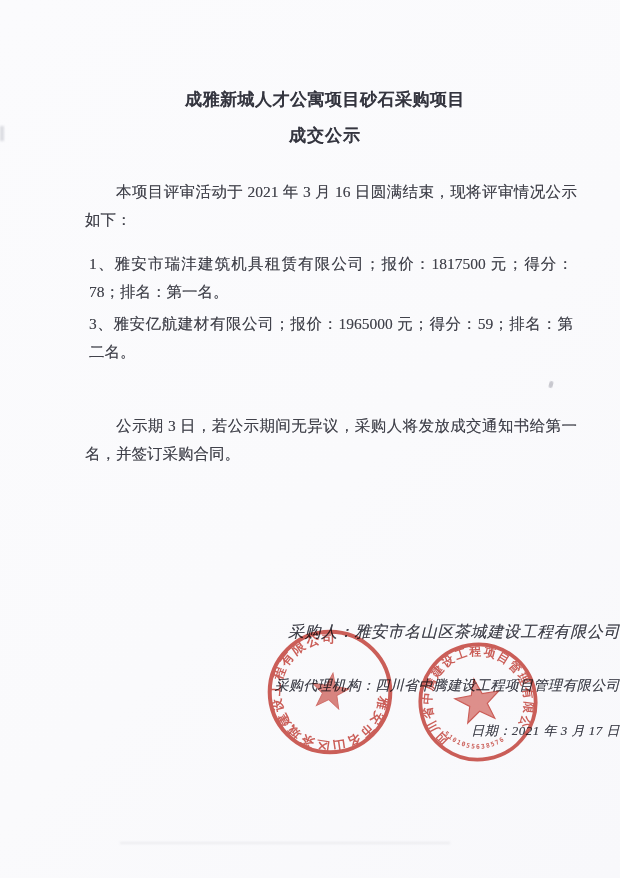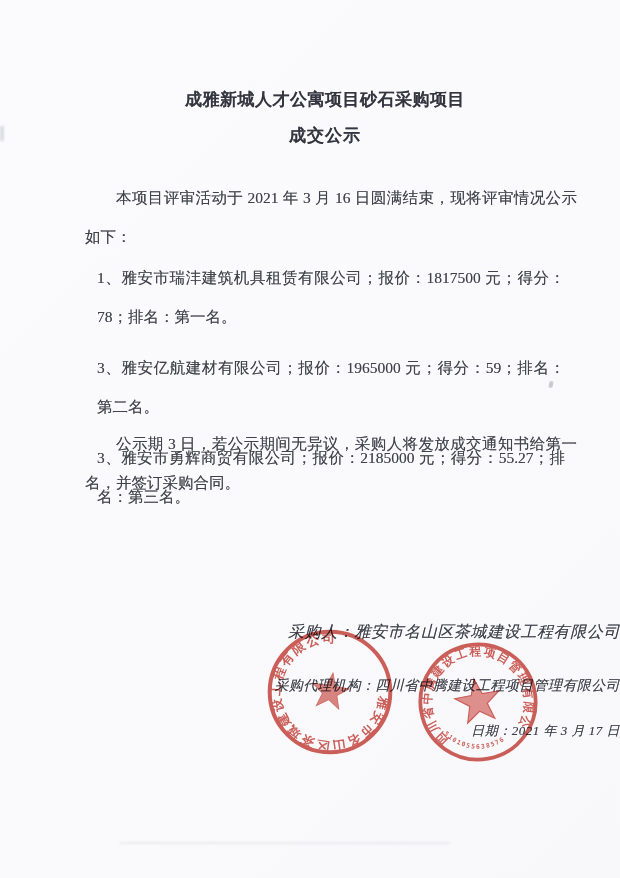--- a/index.html
+++ b/index.html
@@ -23,28 +23,28 @@
     letter-spacing: 0.5px; line-height: 24px;
   }
   .title-line2 {
     margin-top: 12px;
     font-size: 17px; font-weight: bold; color: #34353f;
     letter-spacing: 1px; line-height: 24px;
   }
 
   .para {
     position: absolute; left: 85px; width: 492px;
-    font-size: 15.5px; line-height: 39px;
+    font-size: 15.5px; line-height: 28px;
     text-align: justify; color: #41424b;
   }
   .indent { text-indent: 2em; }
   .intro { top: 178px; }
   .bidders { top: 246px; }
-  .bidders p { margin: 12px; }
-  .closing { top: 424px; }
+  .bidders p { margin: 4px; }
+  .closing { top: 412px; }
   .sig-line { position: absolute; right: 0; white-space: nowrap; color: #3f404a; font-style: italic; }
   .sig-purchaser { top: 622px; font-size: 16px; letter-spacing: 0.6px; }
   .sig-agency    { top: 677px; font-size: 14px; letter-spacing: 0.4px; }
   .sig-date      { top: 722px; font-size: 13px; letter-spacing: 0.5px; }
 
   .seal {
     position: absolute;
     mix-blend-mode: multiply;
     opacity: 0.88;
   }
@@ -79,21 +79,20 @@
   <div class="title-block">
     <div class="title-line1 txt">成雅新城人才公寓项目砂石采购项目</div>
     <div class="title-line2 txt">成交公示</div>
   </div>
 
   <div class="para intro indent txt">本项目评审活动于 2021 年 3 月 16 日圆满结束，现将评审情况公示如下：</div>
 
   <div class="para bidders">
     <p class="txt">1、雅安市瑞沣建筑机具租赁有限公司；报价：1817500 元；得分：78；排名：第一名。</p>
     <p class="txt">3、雅安亿航建材有限公司；报价：1965000 元；得分：59；排名：第二名。</p>
-    <p class="txt">3、雅安市勇辉商贸有限公司；报价：2185000 元；得分：55.27；排名：第三名。</p>
   </div>
 
   <div class="para closing indent txt">公示期 3 日，若公示期间无异议，采购人将发放成交通知书给第一名，并签订采购合同。</div>
 
   <div class="sig-line sig-purchaser txt">采购人：雅安市名山区茶城建设工程有限公司</div>
   <div class="sig-line sig-agency txt">采购代理机构：四川省中腾建设工程项目管理有限公司</div>
   <div class="sig-line sig-date txt">日期：2021 年 3 月 17 日</div>
 
   <svg class="seal seal-left" viewBox="0 0 140 140">
     <defs>

